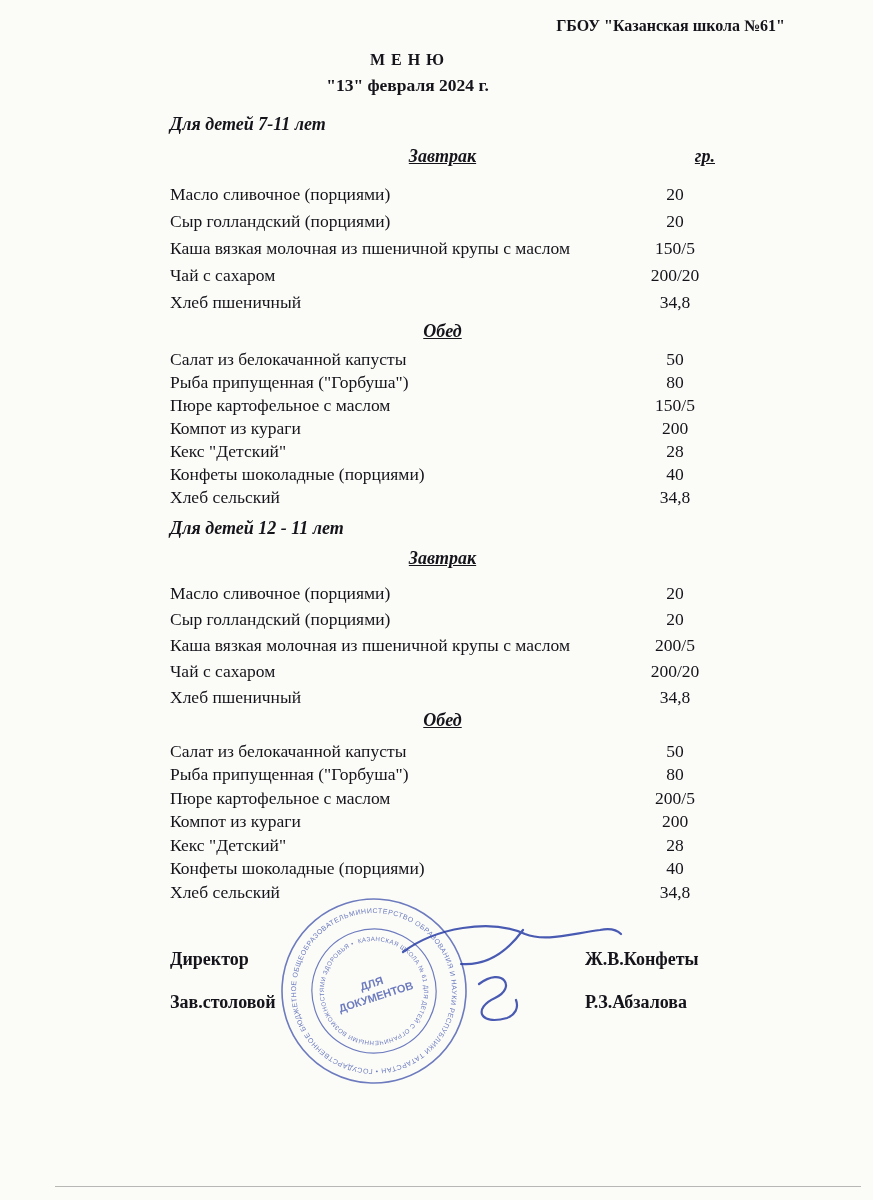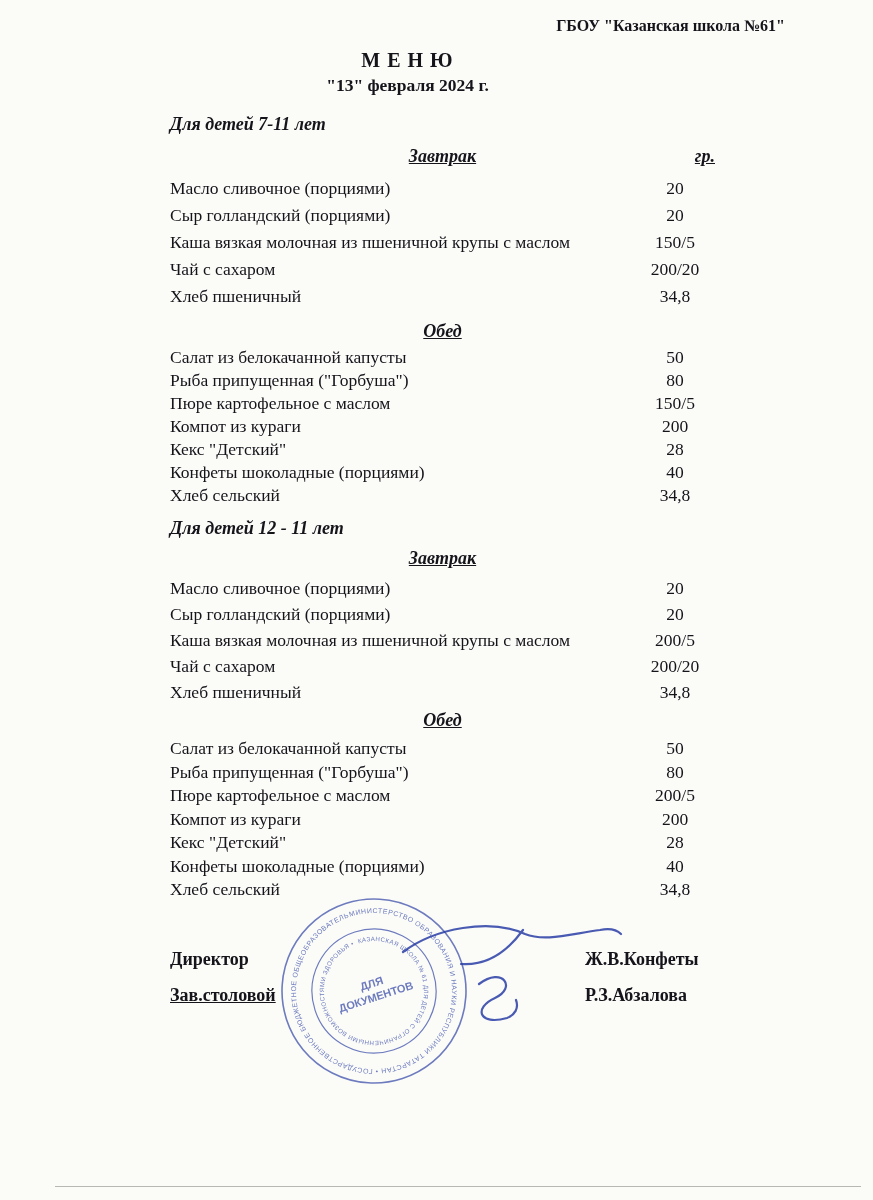--- a/index.html
+++ b/index.html
@@ -15,21 +15,21 @@
   }
   .school {
     padding:16px 88px 0 0;
     text-align:right;
     font-weight:bold;
     font-size:16px;
     line-height:20px;
   }
   .menu-title {
     margin:14px 0 0 135px; width:545px;
-    text-align:center; font-weight:bold; font-size:20px; line-height:20px;
+    text-align:center; font-weight:bold; font-size:16px; line-height:20px;
     letter-spacing:1px;
   }
   .date-line {
     margin:4px 0 0 135px; width:545px;
     text-align:center; font-weight:bold; font-size:17.5px; line-height:22px;
   }
   .age-title {
     margin:16px 0 0 170px; width:545px;
     text-align:left; font-weight:bold; font-style:italic;
     font-size:18px; line-height:24px;
@@ -46,32 +46,32 @@
   .grams-head {
     position:absolute; right:0; top:0; width:80px;
     text-align:right; font-weight:bold; text-decoration:underline;
   }
   .items { margin-left:170px; width:545px; }
   .items.sec-b1 { margin-top:10px; }
   .items.sec-l1 { margin-top:4px; }
   .items.sec-b2 { margin-top:8px; }
   .items.sec-l2 { margin-top:6px; }
   .menu-row {
-    display:flex; justify-content:space-between; align-items:flex-start;
+    display:flex; justify-content:space-between; align-items:flex-end;
     font-size:17.5px;
   }
   .sec-b1 .menu-row { height:27px; }
   .sec-l1 .menu-row { height:23px; }
   .sec-b2 .menu-row { height:26px; }
   .sec-l2 .menu-row { height:23.5px; }
   .item-name { white-space:nowrap; }
   .item-grams { width:80px; text-align:center; flex:none; }
   .sig-block { margin:46px 0 0 170px; width:545px; }
   .sig-row { position:relative; height:24px; font-weight:bold; font-size:18px; }
-  .sig-row + .sig-row { margin-top:12px;text-decoration:underline; }
+  .sig-row + .sig-row { margin-top:19px; }
   .sig-name { position:absolute; left:415px; top:0; white-space:nowrap; }
   .stamp-svg { position:absolute; left:268px; top:885px; opacity:.8; pointer-events:none; }
   .sign-svg  { position:absolute; left:395px; top:900px; opacity:.85; pointer-events:none; }
   .scan-line {
     position:absolute; left:55px; right:12px; bottom:13px;
     height:1px; background:#8a8a88; opacity:.6;
   }
 </style>
 </head>
 <body>

